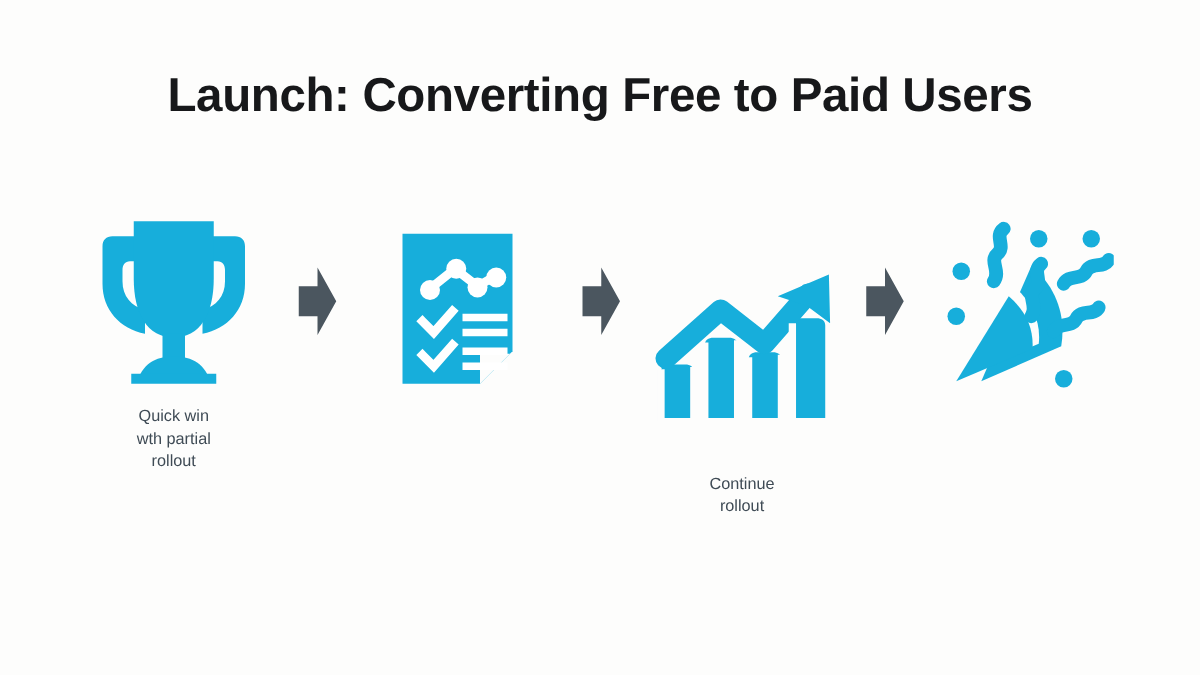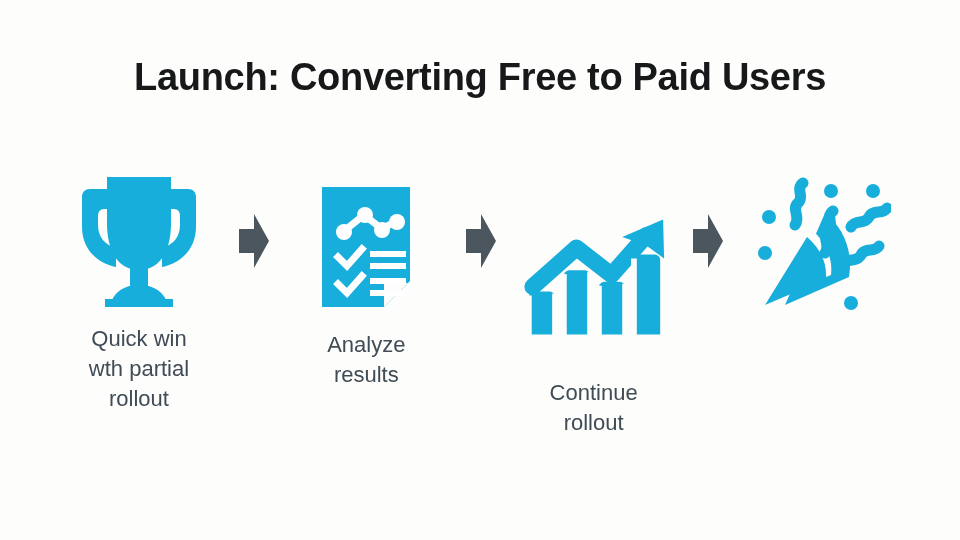--- a/index.html
+++ b/index.html
@@ -53,21 +53,21 @@
     display: flex;
     align-items: center;
     justify-content: center;
   }
   .step-icon svg {
     display: block;
   }
   .step-label {
     margin-top: 14px;
     text-align: center;
-    font-size: 22px;
+    font-size: 13px;
     line-height: 1.37;
     color: #3f4b55;
     font-family: "Liberation Sans", sans-serif;
     white-space: pre-line;
   }
   .connector {
     width: 44px;
     height: 138px;
     display: flex;
     align-items: center;
@@ -148,22 +148,20 @@
           <rect x="50" y="66" width="36" height="6" fill="#ffffff"></rect>
           <rect x="50" y="78" width="36" height="6" fill="#ffffff"></rect>
 
           <g stroke="#ffffff" stroke-width="7" fill="none" stroke-linecap="square">
             <path d="M18,99 L27,108 L42,91"></path>
           </g>
           <rect x="50" y="93" width="36" height="6" fill="#ffffff"></rect>
           <rect x="50" y="105" width="36" height="6" fill="#ffffff"></rect>
         </svg>
       </div>
-      <div class="step-label">Analyze
-results</div>
     </div>
 
     <div class="connector">
       <svg width="34" height="58" viewBox="0 0 34 58" aria-hidden="true">
         <path d="M3,17 L18,17 L18,2 L33,29 L18,56 L18,41 L3,41 Z" fill="#4b565f"></path>
       </svg>
     </div>
 
     <div class="step step-3">
       <div class="step-icon">

